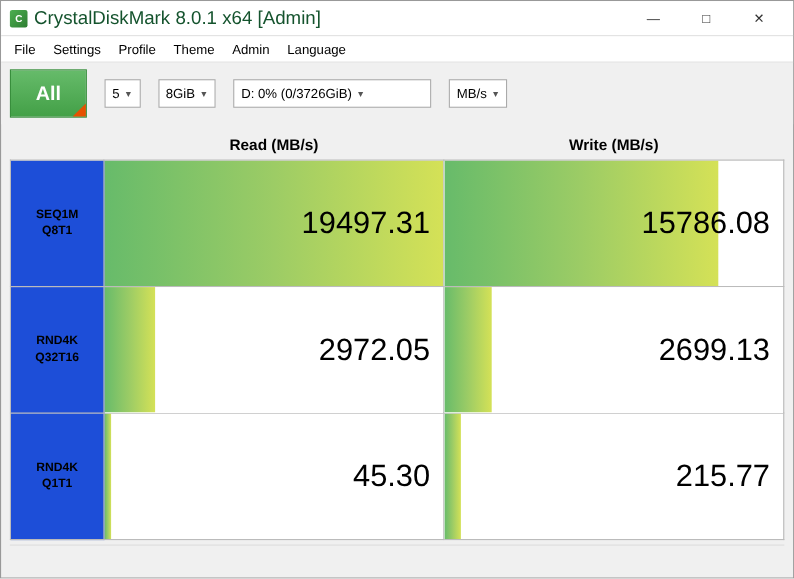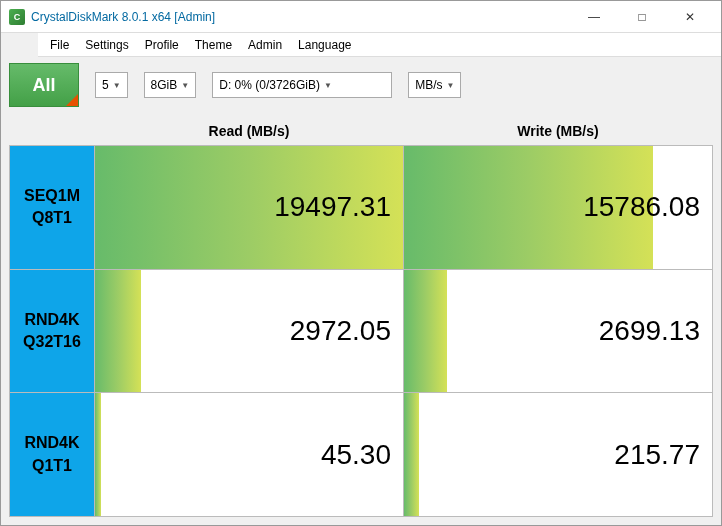--- a/index.html
+++ b/index.html
@@ -33,22 +33,22 @@
       background: linear-gradient(135deg, #4caf50, #2e7d32);
       border-radius: 2px;
       display: flex;
       align-items: center;
       justify-content: center;
       font-size: 9px;
       color: white;
       font-weight: bold;
     }
     .title-text {
-      font-size: 12px;
-      color: #0369a1;
+      font-size: 17px;
+      color: #14532d;
       flex: 1;
     }
     .window-controls {
       display: flex;
       gap: 2px;
     }
     .win-btn {
       width: 46px;
       height: 20px;
       border: none;
@@ -60,21 +60,20 @@
       justify-content: center;
       color: #333;
     }
     .menu-bar {
       background: #fff;
       display: flex;
       padding: 2px 4px;
       border-bottom: 1px solid #ddd;
       height: 24px;
       align-items: center;
-      margin-left: 37px;
     }
     .menu-item {
       padding: 2px 8px;
       font-size: 12px;
       cursor: pointer;
       color: #000;
     }
     .toolbar {
       background: #f0f0f0;
       padding: 6px 8px;
@@ -114,43 +113,43 @@
       cursor: pointer;
       display: flex;
       align-items: center;
       gap: 4px;
     }
     .select-box .arrow { font-size: 8px; color: #555; }
     .main-content {
       flex: 1;
       padding: 4px 8px 8px 8px;
       display: flex;
-      flex-direction: row;
+      flex-direction: column;
     }
     .bench-table {
       border-collapse: collapse;
       width: 100%;
       flex: 1;
     }
     .bench-table th {
       font-size: 14px;
       font-weight: bold;
       text-align: center;
       padding: 6px 4px;
       background: #f0f0f0;
     }
     .bench-table td {
       border: 1px solid #bbb;
       padding: 0;
       height: 72px;
     }
     .label-cell {
-      background: #0ea5e9;
+      background: #1d4ed8;
       text-align: center;
-      font-size: 16px;
+      font-size: 11px;
       font-weight: bold;
       width: 85px;
       padding: 4px;
       line-height: 1.4;
     }
     .value-cell {
       background: #fff;
       position: relative;
       overflow: hidden;
     }

